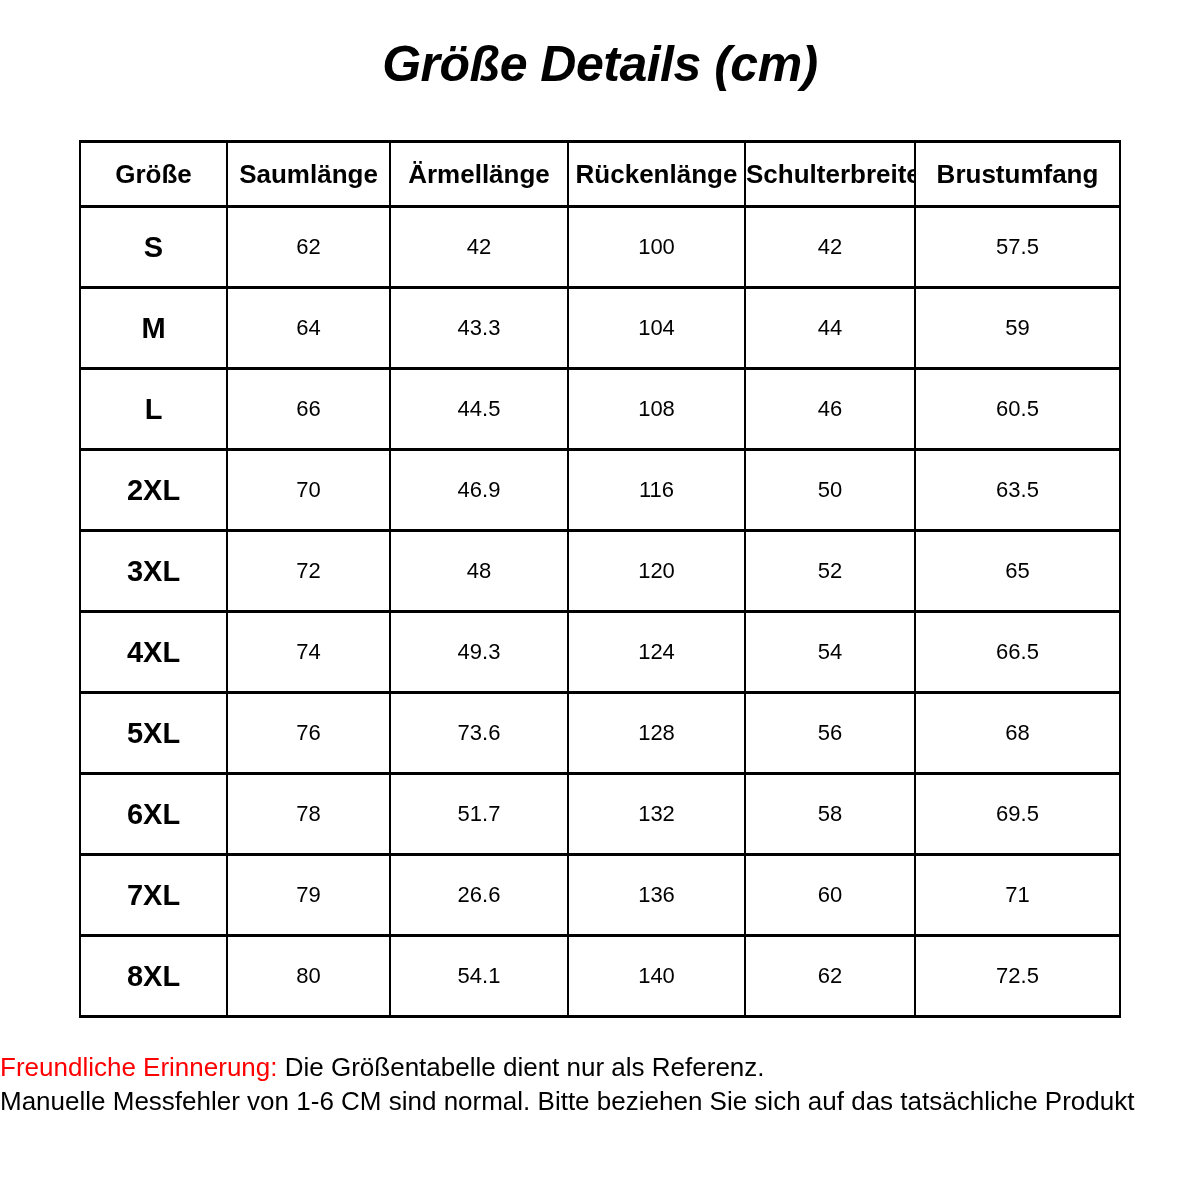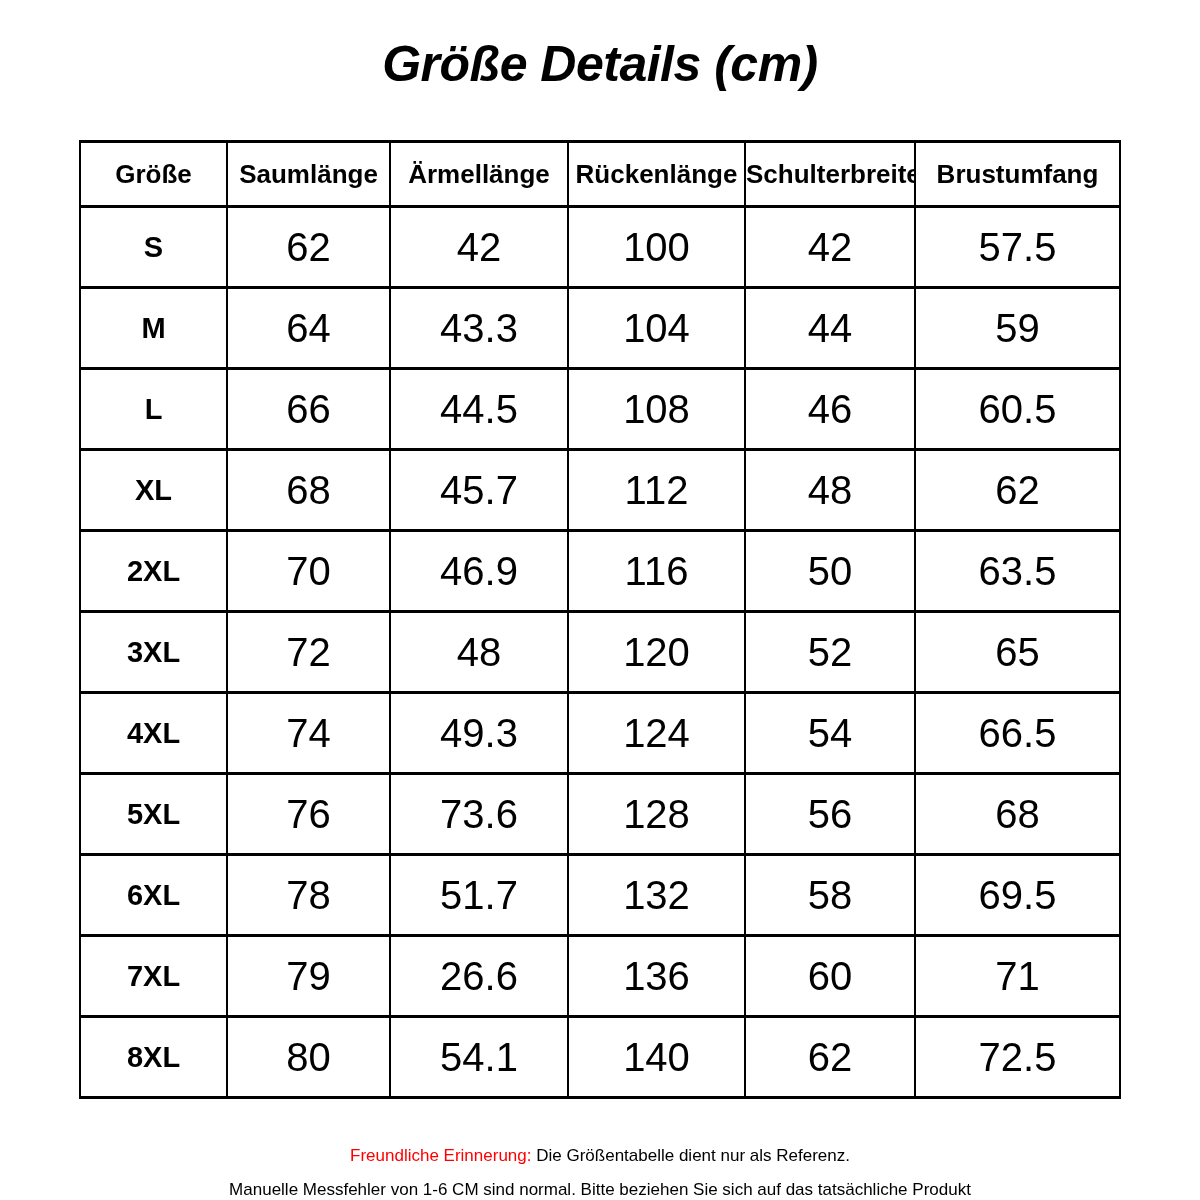--- a/index.html
+++ b/index.html
@@ -50,27 +50,27 @@
     font-weight: bold;
   }
   table.size-table tbody tr {
     height: 81px;
   }
   table.size-table tbody th.size-cell {
     font-size: 29px;
     font-weight: bold;
   }
   table.size-table tbody td.value-cell {
-    font-size: 40px;
+    font-size: 22px;
     font-weight: normal;
   }
   .footer {
-    margin-top: 40px;
-    text-align: center;
-    font-size: 17px;
+    margin-top: 32px;
+    text-align: left;
+    font-size: 26px;
     line-height: 34px;
     color: #000000;
   }
   .footer .reminder {
     font-weight: normal;
   }
 </style>
 </head>
 <body>
 
@@ -114,28 +114,20 @@
           <td class="value-cell">44</td>
           <td class="value-cell">59</td>
         </tr>
         <tr>
           <th class="size-cell">L</th>
           <td class="value-cell">66</td>
           <td class="value-cell">44.5</td>
           <td class="value-cell">108</td>
           <td class="value-cell">46</td>
           <td class="value-cell">60.5</td>
-        </tr>
-        <tr>
-          <th class="size-cell">XL</th>
-          <td class="value-cell">68</td>
-          <td class="value-cell">45.7</td>
-          <td class="value-cell">112</td>
-          <td class="value-cell">48</td>
-          <td class="value-cell">62</td>
         </tr>
         <tr>
           <th class="size-cell">2XL</th>
           <td class="value-cell">70</td>
           <td class="value-cell">46.9</td>
           <td class="value-cell">116</td>
           <td class="value-cell">50</td>
           <td class="value-cell">63.5</td>
         </tr>
         <tr>

